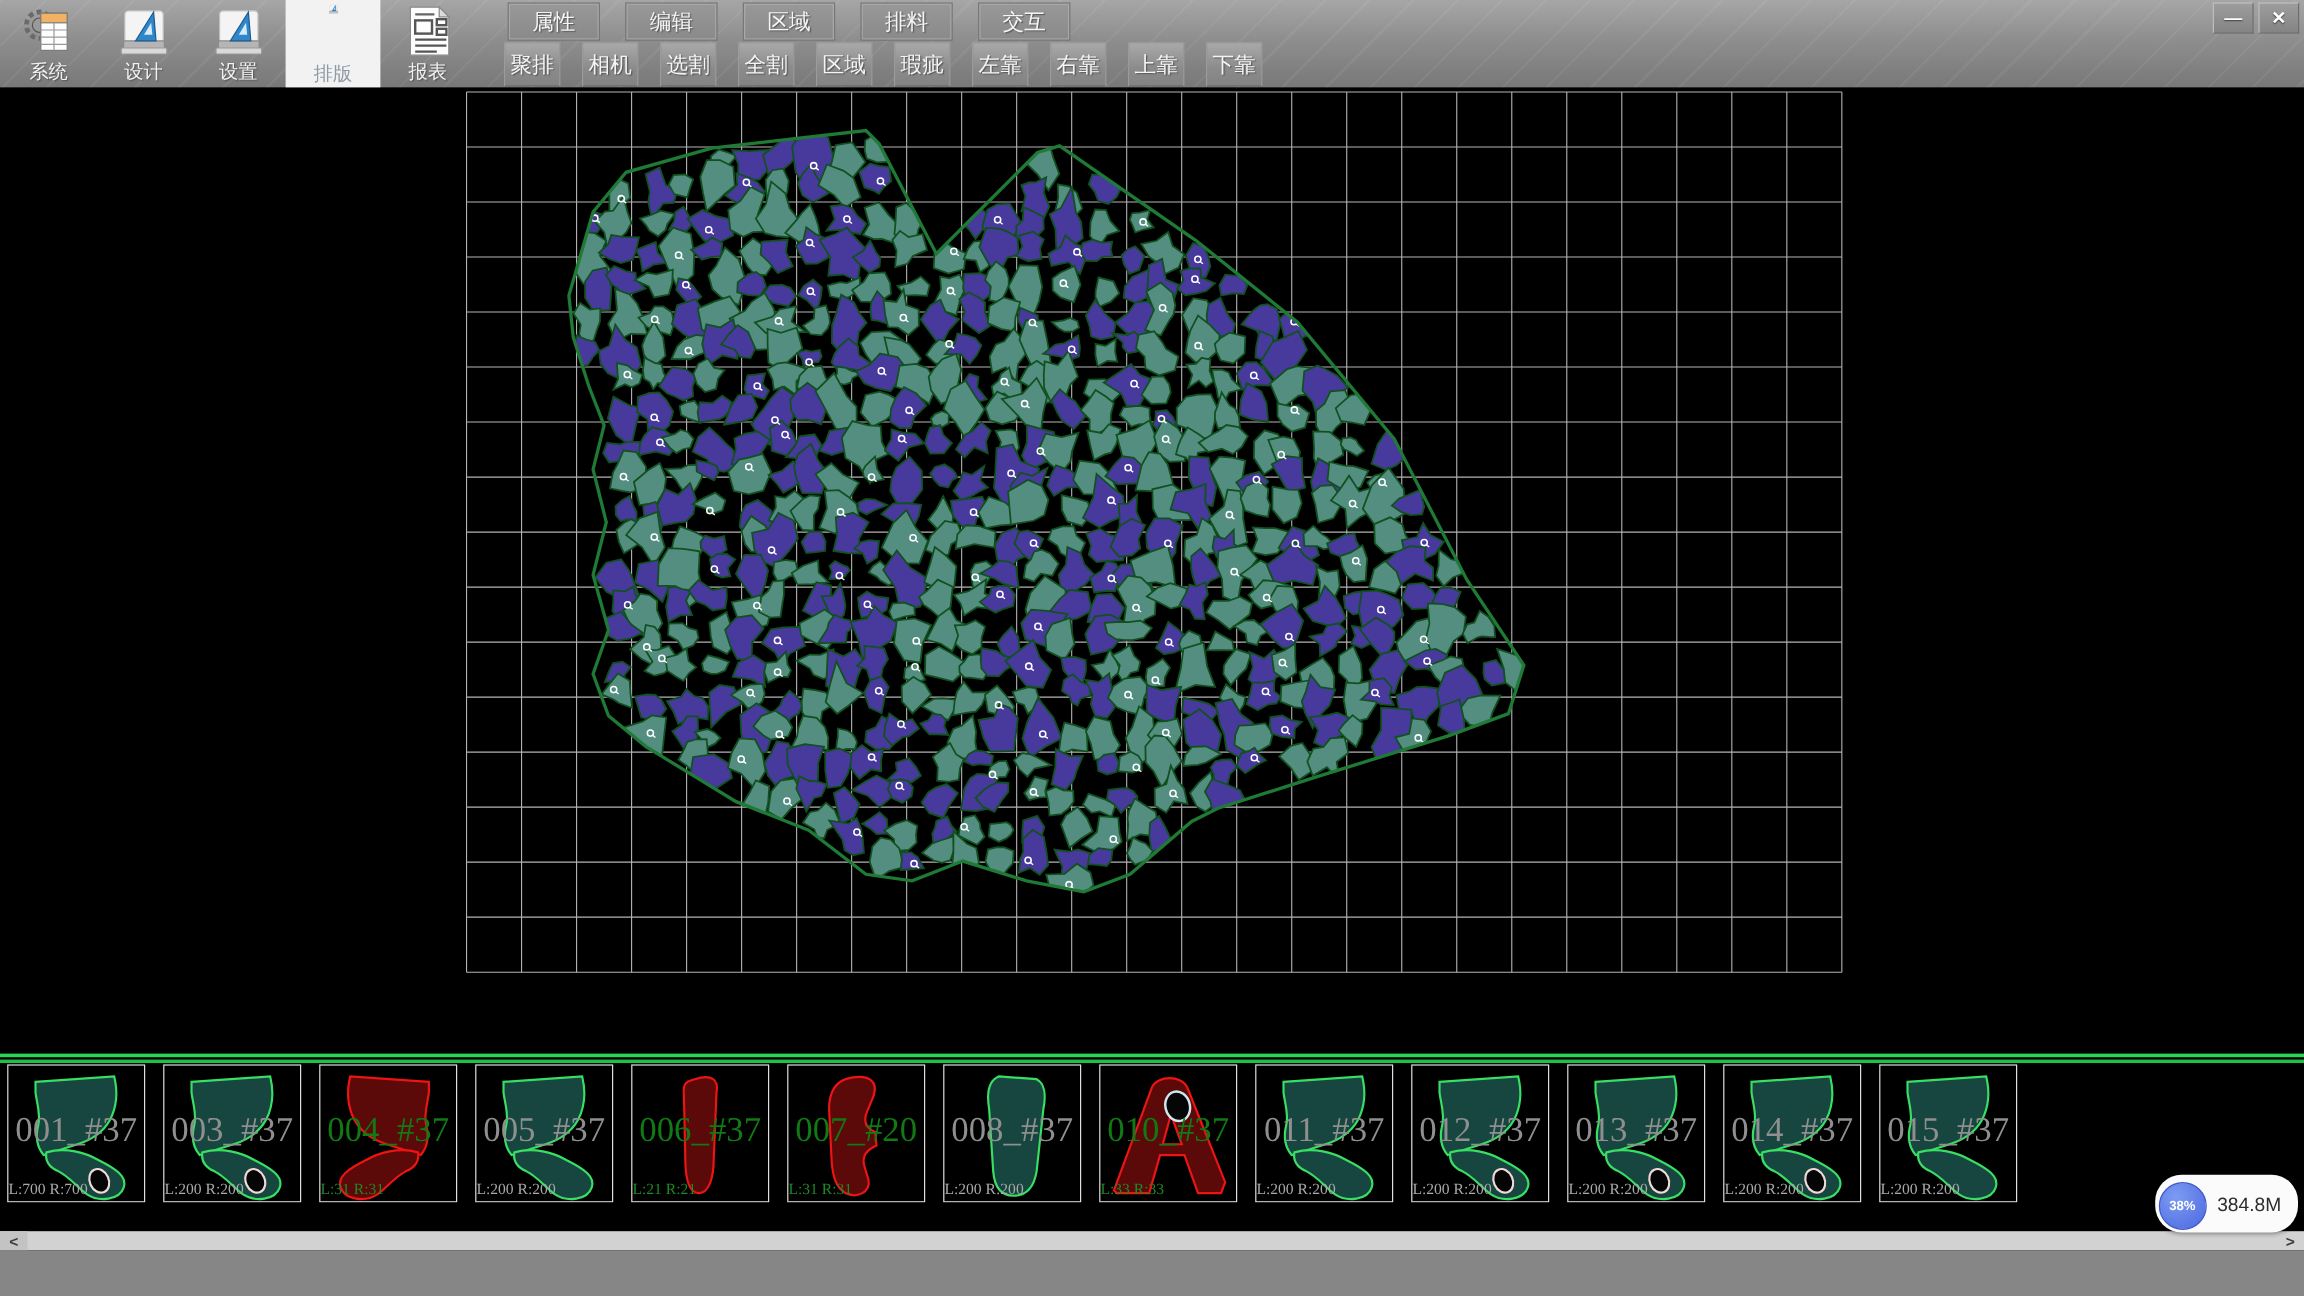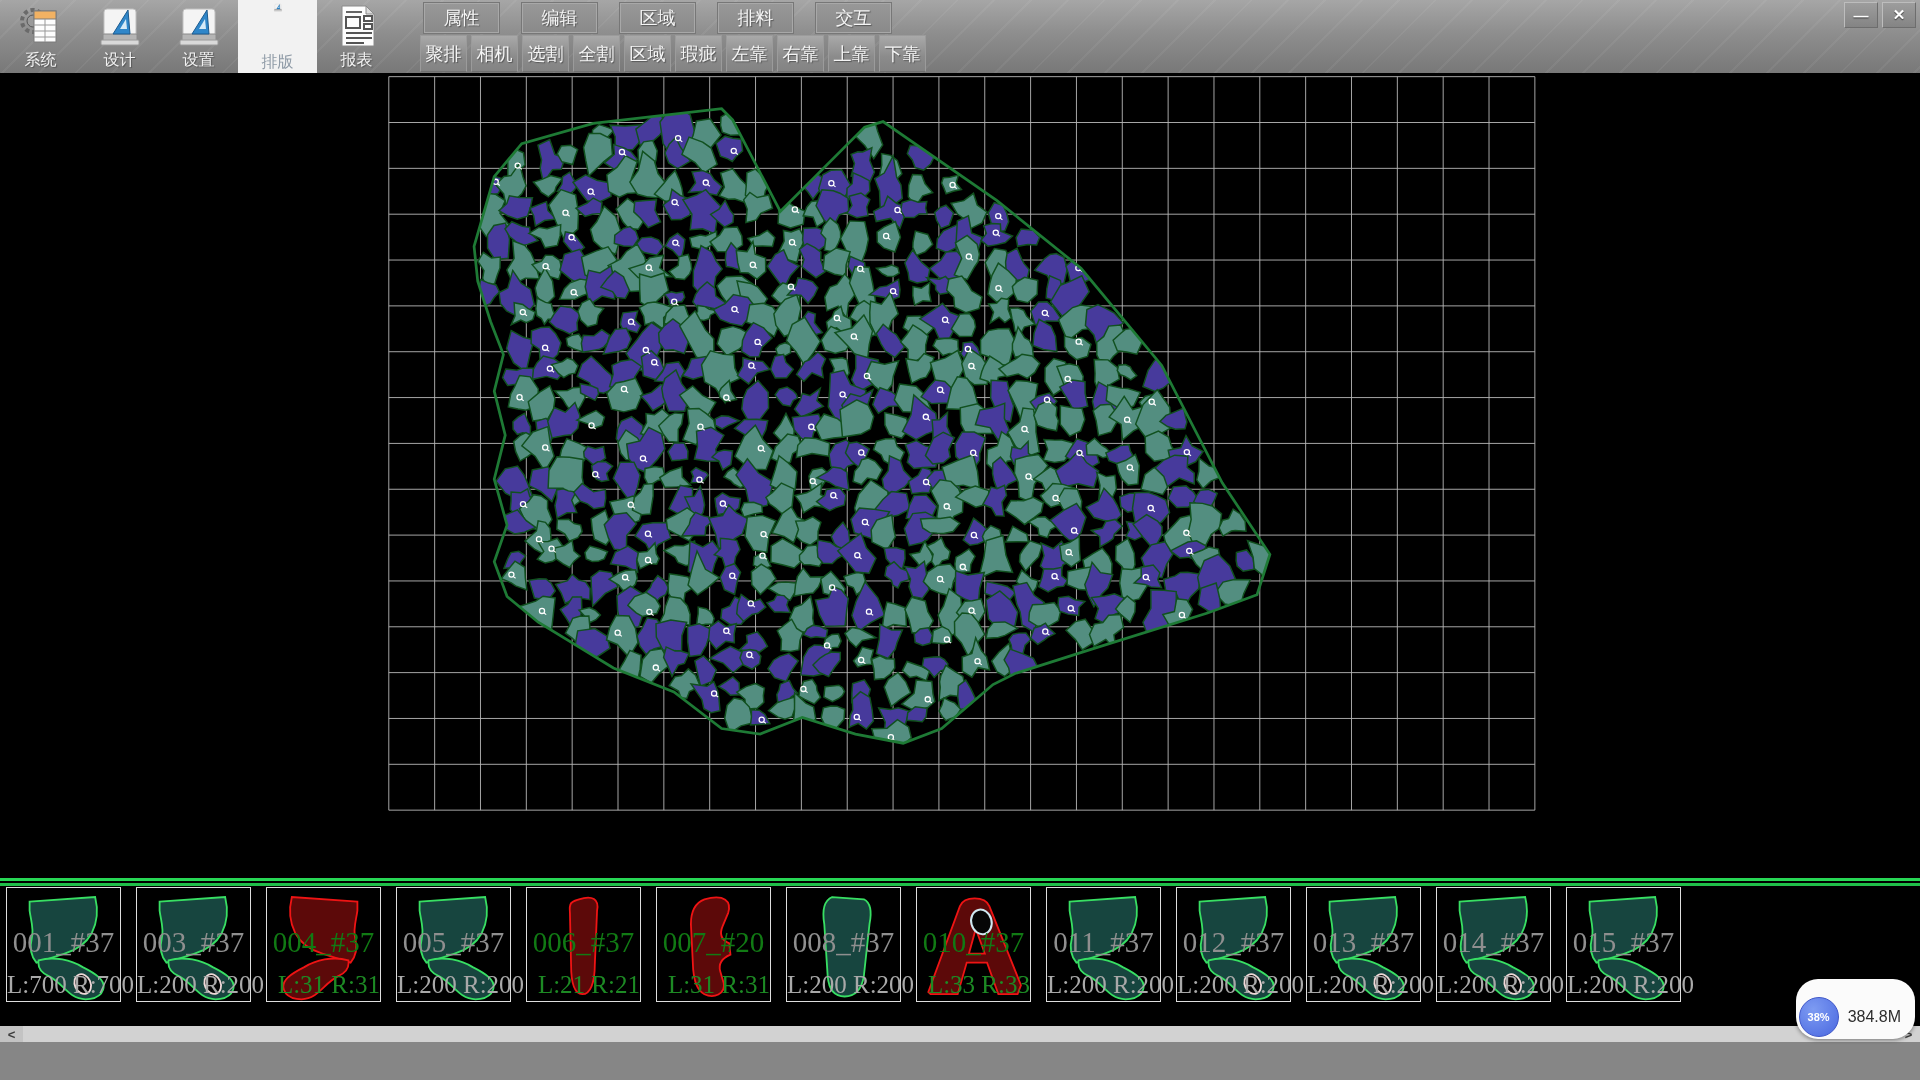--- a/index.html
+++ b/index.html
@@ -17,21 +17,21 @@
   .bigbtn .bicon{width:46px;height:46px;margin-top:3px;}
   .bigbtn .blabel{font-size:16px;color:#f2f2f2;text-shadow:1px 1px 1px #555;margin-top:1px;}
   .bigbtn.active{background:#f2f2f2;}
   .bigbtn.active .blabel{color:#8e9aa6;text-shadow:none;margin-top:40px;}
 
   .menus{position:absolute;left:420px;top:0;}
   .menurow1{position:absolute;left:4px;top:3px;display:flex;gap:23px;}
   .m1btn{width:73px;height:28px;display:flex;align-items:center;justify-content:center;
     background:linear-gradient(#989898,#8a8a8a);border:1px solid #a8a8a8;outline:1px solid #777;
     color:#f5f5f5;font-size:18px;text-shadow:1px 1px 1px #555;}
-  .menurow2{position:absolute;left:0px;top:35px;display:flex;gap:4px;}
+  .menurow2{position:absolute;left:0px;top:35px;display:flex;gap:18px;}
   .m2btn{width:45px;height:35px;display:flex;align-items:center;justify-content:center;
     background:linear-gradient(#a9a9a9,#8b8b8b 60%,#838383);border:1px solid #9b9b9b;border-bottom-color:#6f6f6f;
     color:#f5f5f5;font-size:18px;text-shadow:1px 1px 1px #555;}
 
   .wincontrols{position:absolute;right:4px;top:2px;display:flex;gap:4px;}
   .winbtn{width:32px;height:24px;display:flex;align-items:center;justify-content:center;
     background:linear-gradient(#9d9d9d,#848484);border:1px solid #6d6d6d;border-top-color:#bdbdbd;border-left-color:#bdbdbd;
     color:#fff;font-size:15px;font-weight:bold;text-shadow:0 1px 1px #333;}
 
   
@@ -43,36 +43,36 @@
   .sep .g1{position:absolute;left:0;top:0;width:100%;height:3px;background:#27d755;}
   .sep .g2{position:absolute;left:0;top:5px;width:100%;height:3px;background:#1fbf49;}
 
   
   .strip{position:absolute;left:0;top:886px;width:1920px;height:116px;background:#000;
     display:flex;gap:15px;padding-left:6px;box-sizing:border-box;overflow:hidden;}
   .cell{position:relative;width:113px;height:113px;flex:none;border:1px solid #dedede;background:#000;margin-top:1px;}
   .cell svg{position:absolute;left:0;top:0;}
   .cname{position:absolute;left:0;right:0;top:38px;text-align:center;
     font-family:"Liberation Serif", serif;font-size:29px;letter-spacing:0px;color:#8f8f8f;white-space:nowrap;}
-  .clr{position:absolute;left:0;right:0;bottom:2px;text-align:right;
-    font-family:"Liberation Serif", serif;font-size:25px;color:#a9a9a9;white-space:nowrap;}
+  .clr{position:absolute;left:0;right:0;bottom:2px;text-align:left;
+    font-family:"Liberation Serif", serif;font-size:13px;color:#a9a9a9;white-space:nowrap;}
   .cell.green .cname{color:#117a14;}
   .cell.green .clr{color:#1d8a24;}
 
   
   .hscroll{position:absolute;left:0;top:1026px;width:1920px;height:16px;background:#d2d2d2;display:flex;}
   .sbtn{width:23px;height:16px;flex:none;display:flex;align-items:center;justify-content:center;
     background:#c3c3c3;color:#3c3c3c;font-size:13px;font-weight:bold;}
   .sbtn.right{background:transparent;}
   .track{flex:1;}
   .footer{position:absolute;left:0;top:1042px;width:1920px;height:38px;background:#868686;}
 
   
   .membadge{position:absolute;right:5px;top:979px;height:44px;display:flex;align-items:center;
-    background:#fbfbfb;border-radius:22px;padding:16px 14px 0 3px;box-shadow:0 1px 4px rgba(0,0,0,.45);z-index:30;}
+    background:#fbfbfb;border-radius:22px;padding:4px 14px 0 3px;box-shadow:0 1px 4px rgba(0,0,0,.45);z-index:30;}
   .memcircle{width:38px;height:38px;border-radius:50%;flex:none;margin-right:9px;
     background:radial-gradient(circle at 35% 30%,#7d9bf2,#4a68e0);border:1px solid #3f57c9;
     display:flex;align-items:center;justify-content:center;color:#fff;font-size:11px;font-weight:bold;}
   .memtext{color:#2d2d2d;font-size:16px;}
 </style>
 </head>
 <body>
 
 <div class="window">
 

